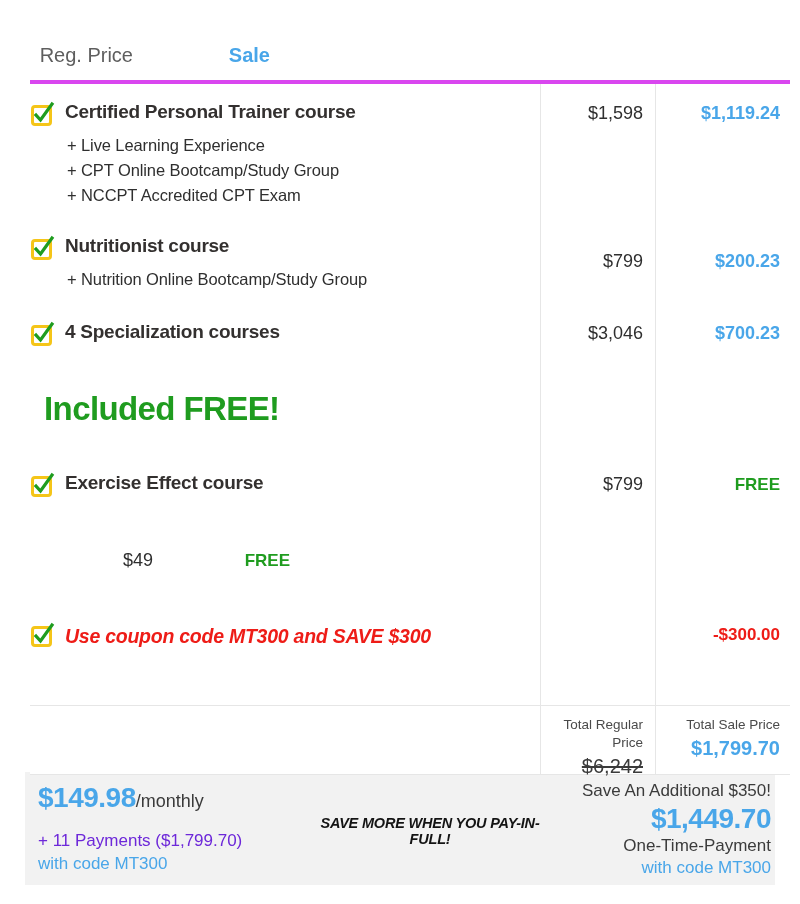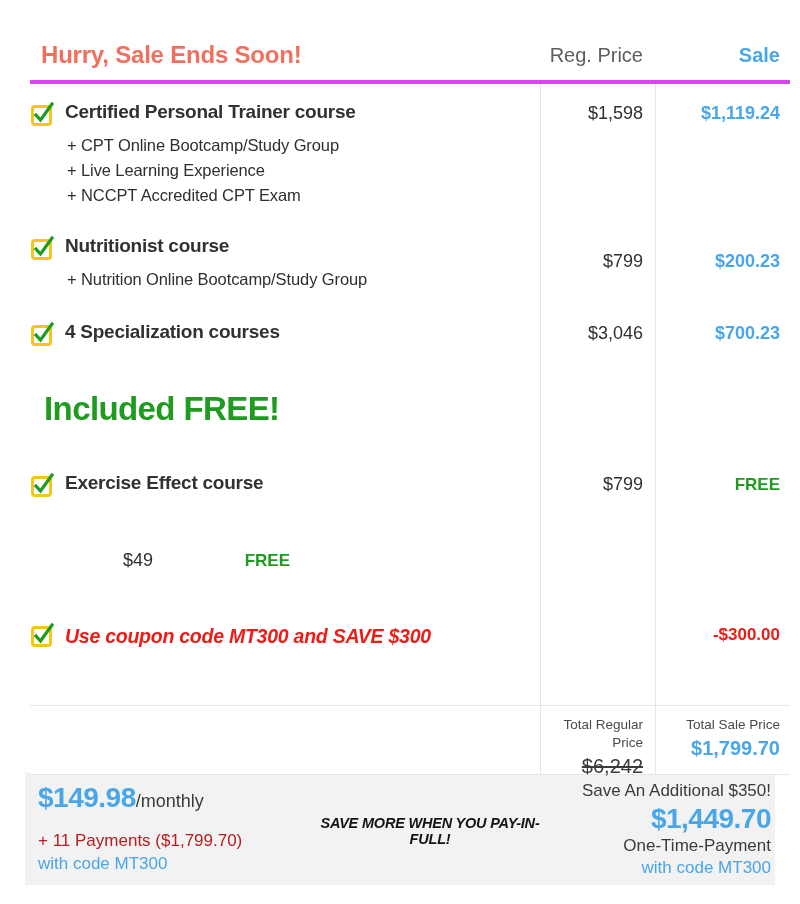--- a/index.html
+++ b/index.html
@@ -193,21 +193,21 @@
     color: #49a6e9;
     letter-spacing: -0.5px;
   }
   #monthly-period {
     font-size: 18px;
     color: #3b3b3b;
     font-weight: normal;
   }
   #monthly-installments {
     font-size: 17px;
-    color: #b91c1c;
+    color: #6d28d9;
     line-height: 23px;
     margin-top: 15px;
   }
   #monthly-code {
     font-size: 17px;
     color: #49a6e9;
     line-height: 23px;
   }
 
   #or-block {
@@ -257,23 +257,20 @@
     color: #49a6e9;
     line-height: 22px;
   }
 </style>
 </head>
 <body>
 
 <div id="pricing-table">
 
   <div class="row" id="table-header">
-    <div class="col-desc">
-      <span id="promo-headline">Hurry, Sale Ends Soon!</span>
-    </div>
     <div class="col-reg">
       <span class="head-label">Reg. Price</span>
     </div>
     <div class="col-sale">
       <span class="head-label sale">Sale</span>
     </div>
   </div>
 
   <div id="table-body">
     <div class="vrule" id="vrule-1"></div>
@@ -284,22 +281,22 @@
         <div style="display:flex;align-items:flex-start;">
           <span class="chk">
             <svg width="24" height="24" viewBox="0 0 24 24">
               <rect x="2.5" y="4.5" width="18" height="18" rx="2.5" ry="2.5" fill="#ffffff" stroke="#f5c518" stroke-width="3"></rect>
               <path d="M6 13 L10.5 18 L22 2" fill="none" stroke="#1f9c1f" stroke-width="3.2" stroke-linecap="square"></path>
             </svg>
           </span>
           <span class="item-title">Certified Personal Trainer course</span>
         </div>
         <ul class="sub-list">
+          <li>+ Live Learning Experience</li>
           <li>+ CPT Online Bootcamp/Study Group</li>
-          <li>+ Live Learning Experience</li>
           <li>+ NCCPT Accredited CPT Exam</li>
         </ul>
       </div>
       <div class="col-reg" style="padding-top:2px;">
         <span class="price-reg">$1,598</span>
       </div>
       <div class="col-sale" style="padding-top:2px;">
         <span class="price-sale">$1,119.24</span>
       </div>
     </div>

